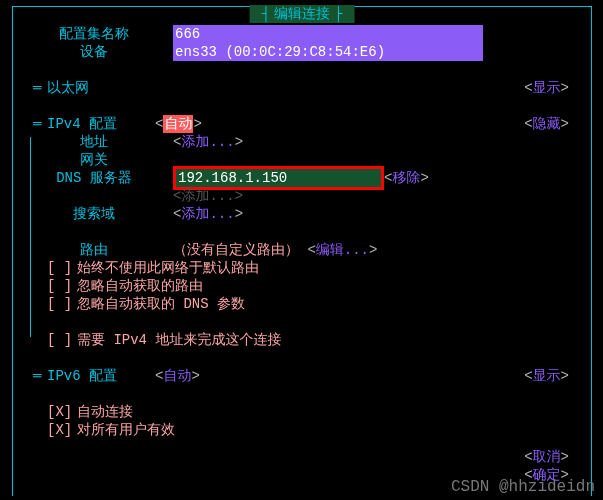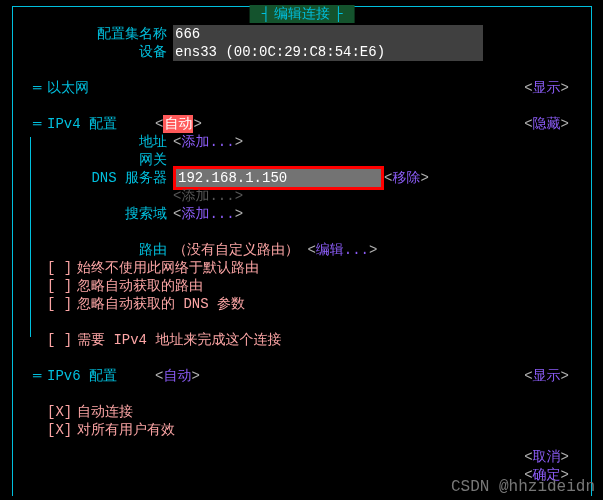--- a/index.html
+++ b/index.html
@@ -23,24 +23,24 @@
     position: absolute;
     top: -2px; left: 50%;
     transform: translateX(-50%);
     background: #14532d;
     padding: 0 8px;
     color: #00bfdd;
   }
   .dash { color: #00bfdd; padding: 0 4px; }
   .content { padding: 18px 8px 4px 8px; }
   .row { display: flex; align-items: center; height: 18px; line-height: 18px; white-space: pre; }
-  .label-col { width: 152px; text-align: right; padding-right: 6px; }
+  .label-col { width: 152px; text-align: center; padding-right: 6px; }
   .val { color: #fca5a5; }
-  .hl { background: #737373; color: #fff; padding: 0 2px; }
-  .hl-wide { display:inline-block; background:#404040; color:#fff; padding:0 2px; min-width: 310px; }
+  .hl { background: #14532d; color: #fff; padding: 0 2px; }
+  .hl-wide { display:inline-block; background:#8b5cf6; color:#fff; padding:0 2px; min-width: 310px; }
   .hl-sel { background:#ff5a5a; color:#fff; padding:0 1px; }
   .marker { position:absolute; left: 12px; }
   .right-btn { position:absolute; right: 14px; }
   .bracket { color: #b0b0b0; }
   .btntxt { color: #8b5cf6; }
   .redbox { display:inline-block; border: 3px solid #ff0000; padding: 0; }
   .redbox .hl { display:inline-block; min-width: 205px; }
   .dimbtn { color: #555; font-family: Liberation Mono, monospace; }
   .indent1 { padding-left: 26px; font-family: Liberation Mono, monospace; }
   .chk { display:inline-block; width: 30px; }

